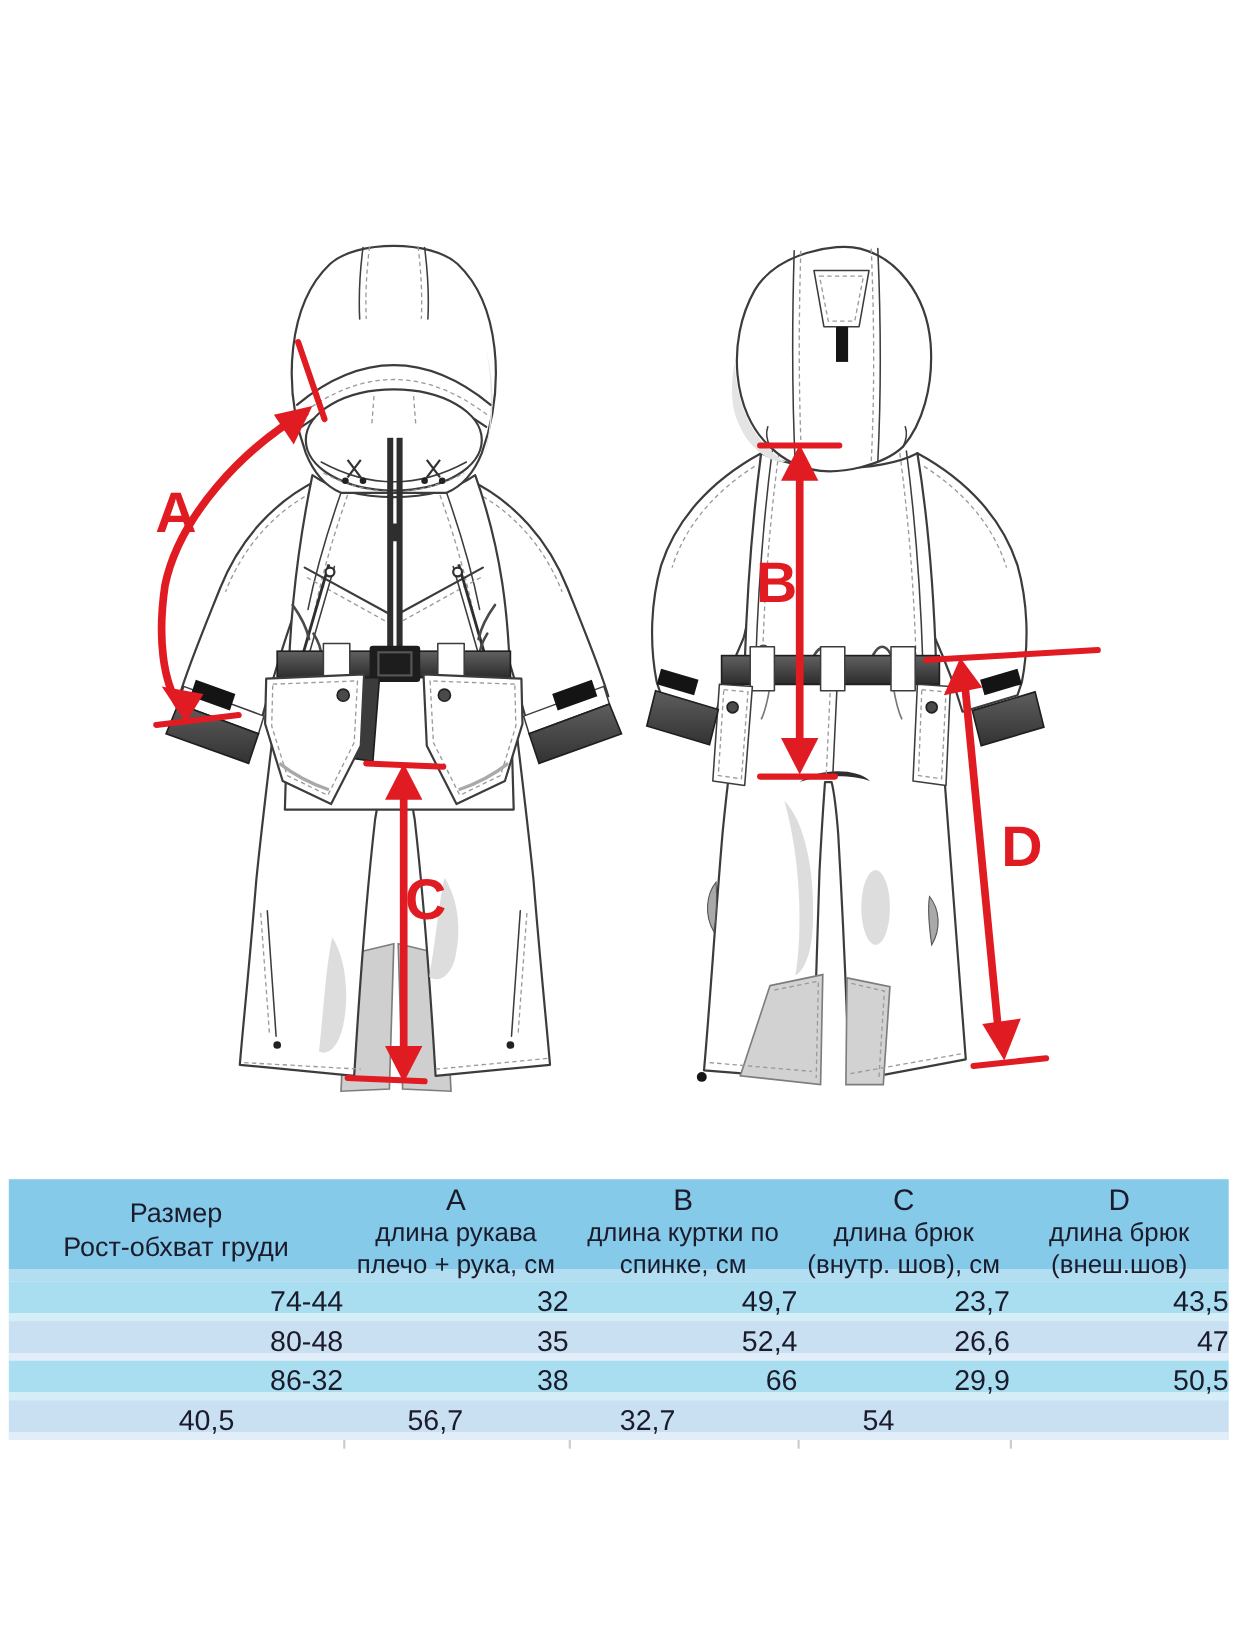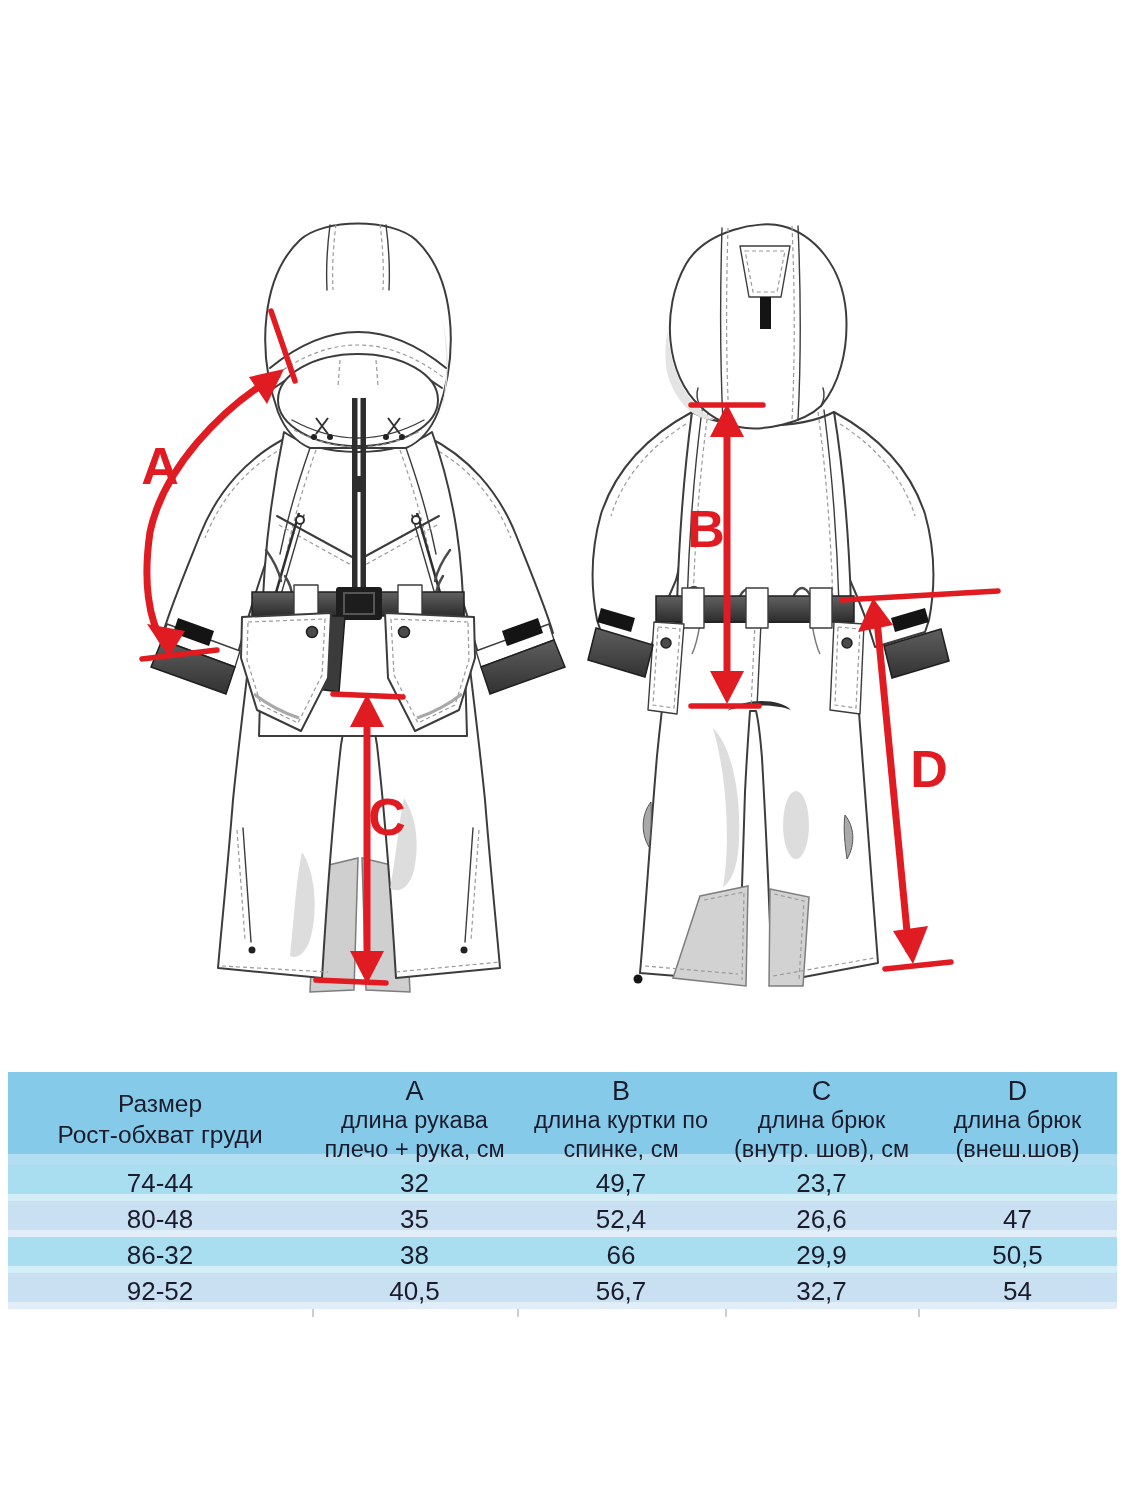--- a/index.html
+++ b/index.html
@@ -31,21 +31,21 @@
   .th .letter{font-size:27px;line-height:30px;margin-top:4px;}
   .th .tl{font-size:23.5px;line-height:29px;}
   .c0h{display:flex;flex-direction:column;justify-content:center;}
   .c0h .tl{font-size:24.5px;line-height:31px;}
   .w0{width:304px}.w1{width:205px}.w2{width:208px}.w3{width:193px}.w4{width:199px}
   .trow{display:flex;height:36px;line-height:36px;font-size:26px;text-align:center;}
   .rowA{background-color:#a9def1;
         background-image:linear-gradient(180deg,rgba(255,255,255,0) 0 80%,rgba(255,255,255,.5) 80% 100%);}
   .rowB{background-color:#c9dff2;
         background-image:linear-gradient(180deg,rgba(255,255,255,0) 0 80%,rgba(255,255,255,.45) 80% 100%);}
-  .td{overflow:hidden;}
+  .td{overflow:hidden;text-align:right;}
   .stub{position:absolute;top:237px;width:2px;height:8px;background:#c9ced4;}
 </style>
 </head>
 <body>
 
 <div class="page">
 
   <svg class="art" viewBox="0 0 1125 830" xmlns="http://www.w3.org/2000/svg">
     <defs>
       <linearGradient id="gbelt" x1="0" y1="0" x2="0" y2="1">
@@ -308,37 +308,37 @@
         <div class="tl">длина брюк</div>
         <div class="tl">(внеш.шов)</div>
       </div>
     </div>
 
     <div class="trow rowA">
       <div class="td w0">74-44</div>
       <div class="td w1">32</div>
       <div class="td w2">49,7</div>
       <div class="td w3">23,7</div>
+      <div class="td w4">43,5</div>
     </div>
     <div class="trow rowB">
       <div class="td w0">80-48</div>
       <div class="td w1">35</div>
       <div class="td w2">52,4</div>
       <div class="td w3">26,6</div>
       <div class="td w4">47</div>
     </div>
     <div class="trow rowA">
       <div class="td w0">86-32</div>
       <div class="td w1">38</div>
       <div class="td w2">66</div>
       <div class="td w3">29,9</div>
       <div class="td w4">50,5</div>
     </div>
     <div class="trow rowB">
-      <div class="td w0">92-52</div>
       <div class="td w1">40,5</div>
       <div class="td w2">56,7</div>
       <div class="td w3">32,7</div>
       <div class="td w4">54</div>
     </div>
 
     <div class="stub" style="left:304px"></div>
     <div class="stub" style="left:509px"></div>
     <div class="stub" style="left:717px"></div>
     <div class="stub" style="left:910px"></div>

